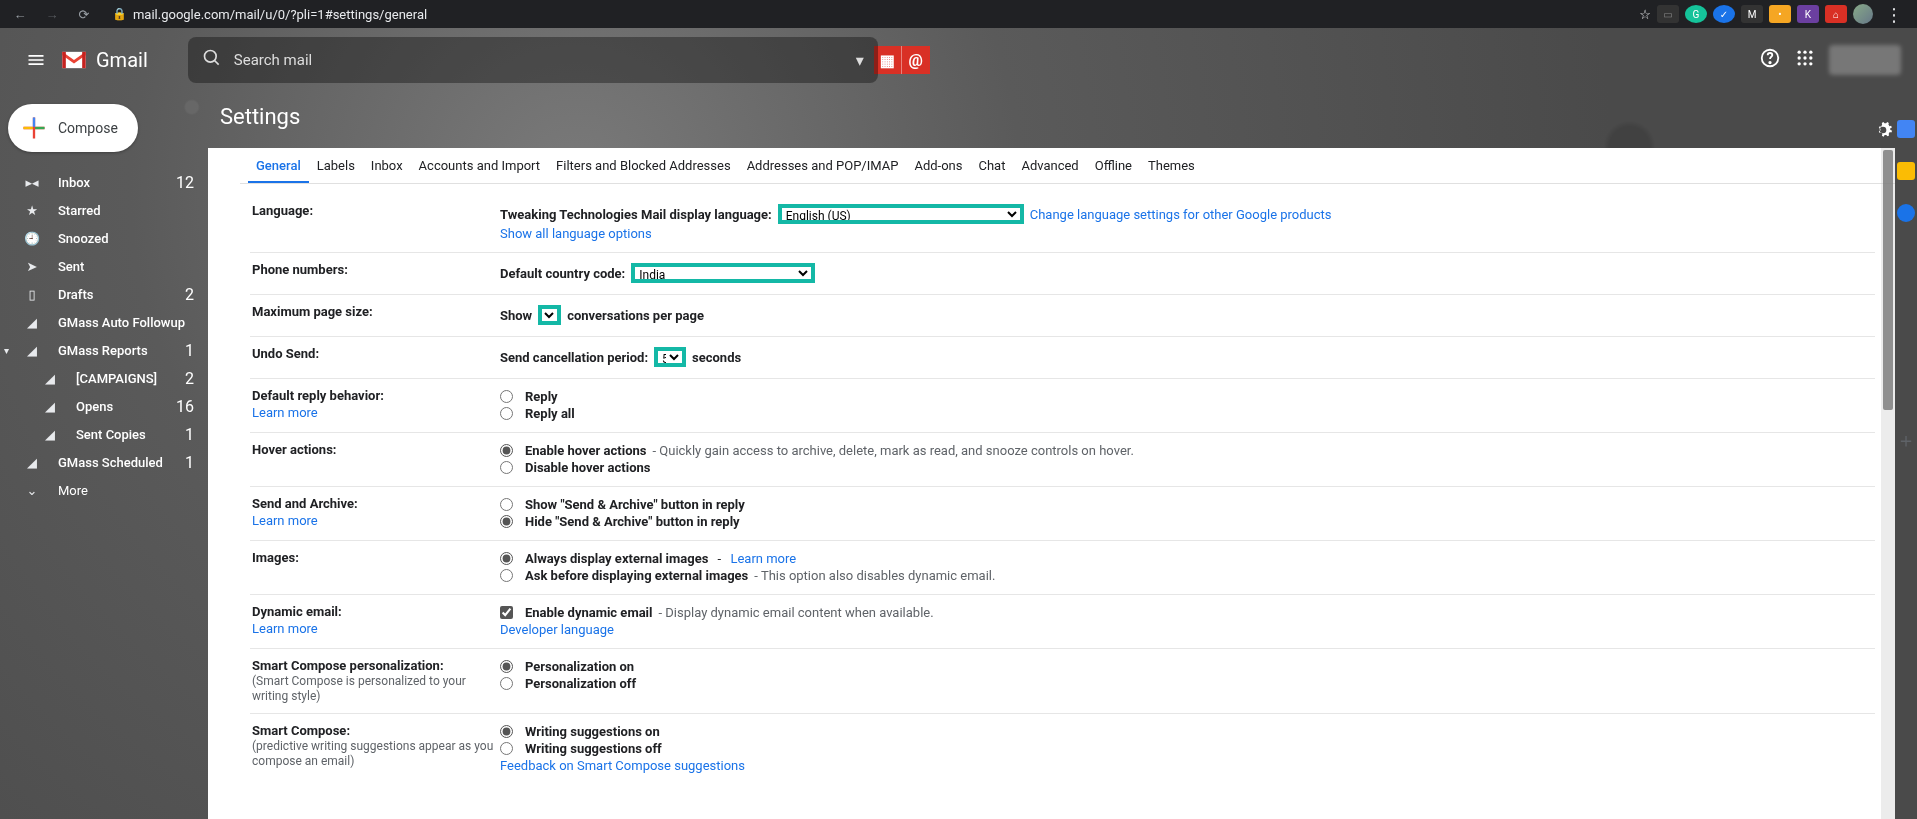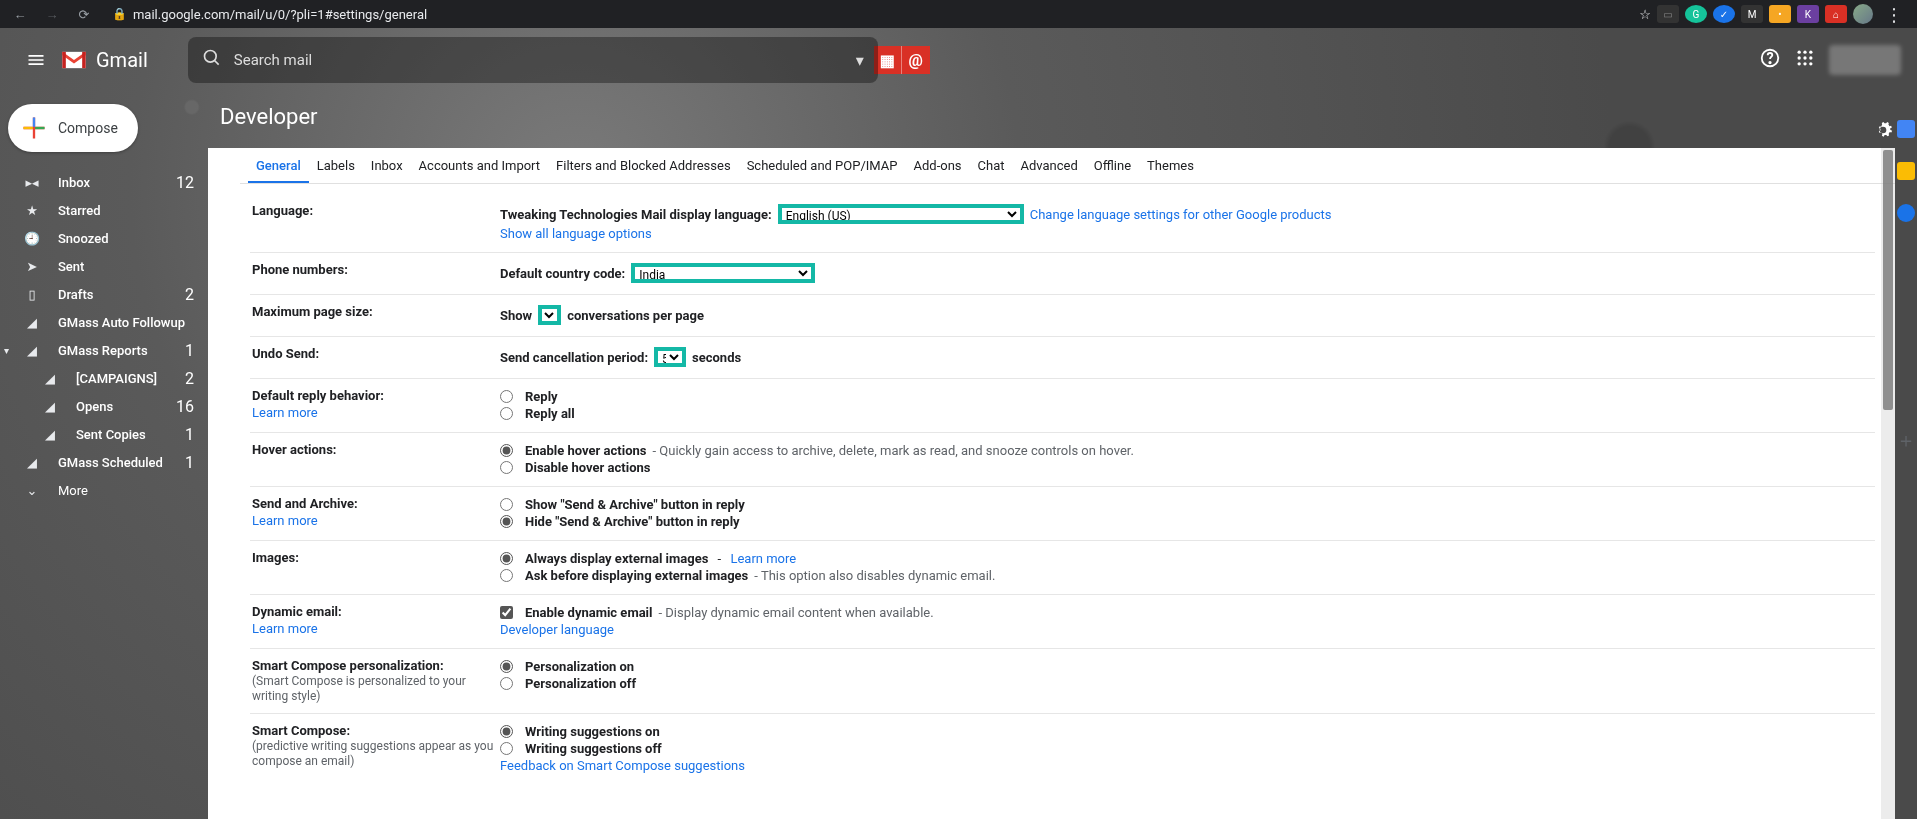--- a/index.html
+++ b/index.html
@@ -220,35 +220,35 @@
       <span class="icon">◢</span>
       <span class="label">GMass Scheduled</span>
       <span class="count">1</span>
     </div>
     <div class="nav-item more">
       <span class="icon">⌄</span>
       <span class="label">More</span>
     </div>
   </div>
 
-  <div class="settings-title">Developer</div>
+  <div class="settings-title">Settings</div>
   <span class="gear-corner">
     <svg width="20" height="20" viewBox="0 0 24 24" fill="#fff">
         <path d="M12 8a4 4 0 100 8 4 4 0 000-8zm9 4l2 1-1 2-2-.5a7 7 0 01-1.2 2l.5 2-2 1-1.3-1.6a7 7 0 01-2 0L12.7 20l-2-1 .5-2a7 7 0 01-1.2-2l-2 .5-1-2 2-1a7 7 0 010-2l-2-1 1-2 2 .5A7 7 0 0111 5.5L10.5 3.5l2-1L13.8 4a7 7 0 012 0L17 2.5l2 1-.5 2a7 7 0 011.2 2l2-.5 1 2-2 1a7 7 0 010 2z"></path>
       </svg>
   </span>
 
   <div class="settings-card">
     <div class="tabs">
       <div class="tab active">General</div>
       <div class="tab">Labels</div>
       <div class="tab">Inbox</div>
       <div class="tab">Accounts and Import</div>
       <div class="tab">Filters and Blocked Addresses</div>
-      <div class="tab">Scheduled and POP/IMAP</div>
+      <div class="tab">Addresses and POP/IMAP</div>
       <div class="tab">Add-ons</div>
       <div class="tab">Chat</div>
       <div class="tab">Advanced</div>
       <div class="tab">Offline</div>
       <div class="tab">Themes</div>
     </div>
 
     <div class="settings-body">
 
       <div class="row">

